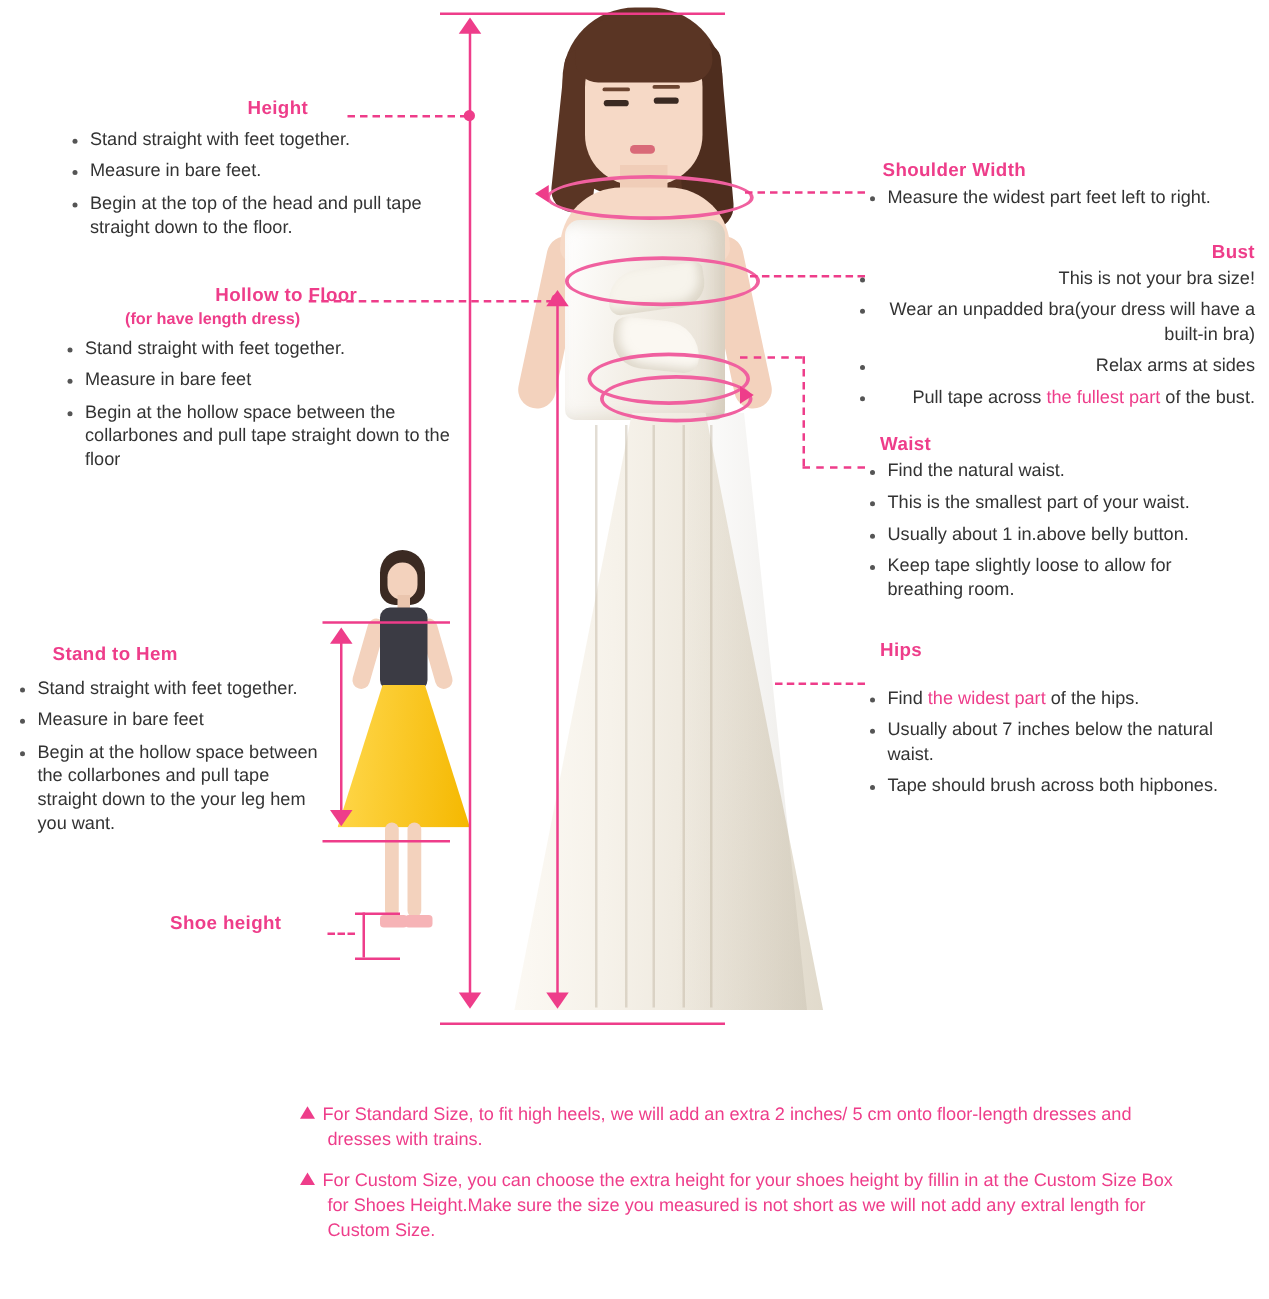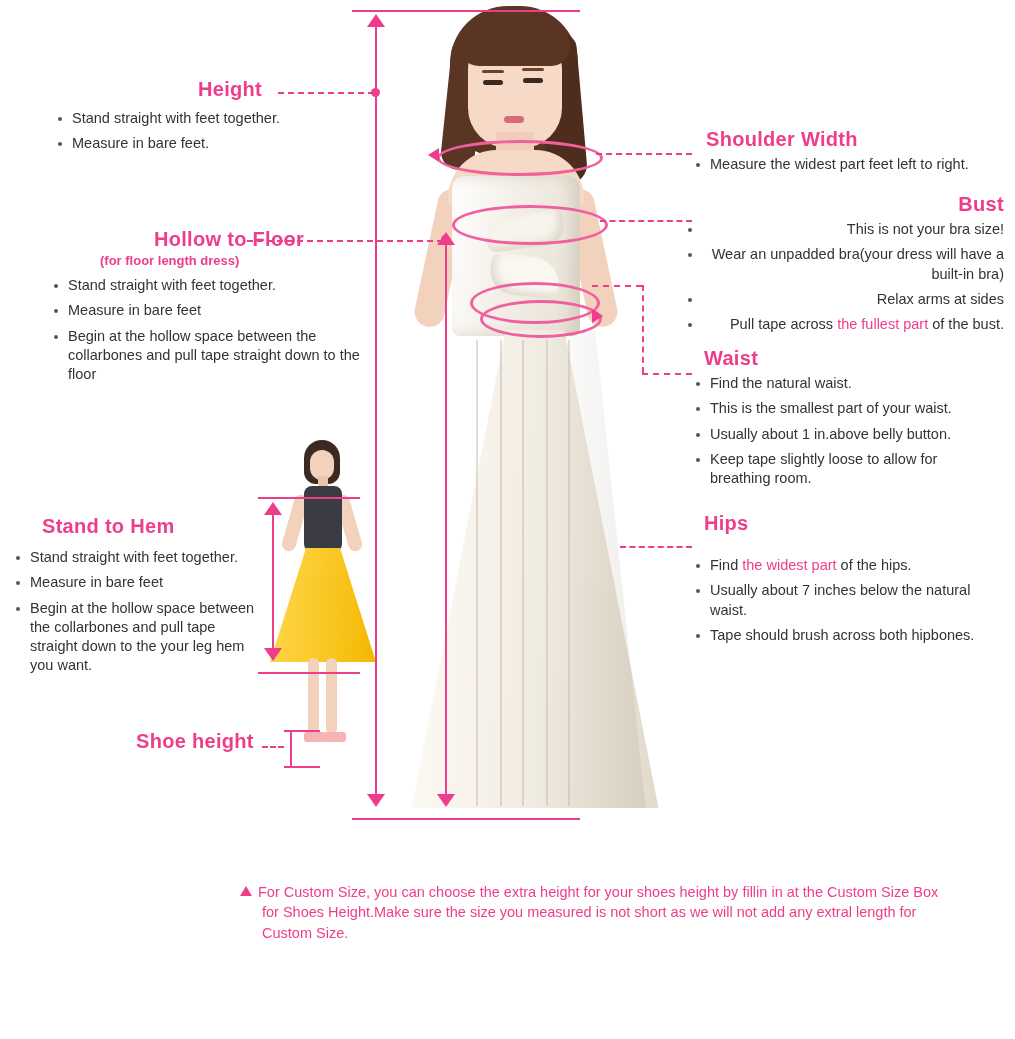--- a/index.html
+++ b/index.html
@@ -16,21 +16,21 @@
     height: 1039px;
     background: #ffffff;
     overflow: hidden;
   }
   .abs { position: absolute; }
 
   
   .heading {
     color: #ee3d8a;
     font-weight: bold;
-    font-size: 20px;
+    font-size: 15px;
     letter-spacing: .3px;
     white-space: nowrap;
   }
   .subheading {
     color: #ee3d8a;
     font-weight: bold;
     font-size: 13px;
     white-space: nowrap;
   }
 
@@ -302,26 +302,27 @@
   <div class="abs hline" style="left:284px;top:730px;width:36px;"></div>
   <div class="abs hline" style="left:284px;top:766px;width:36px;"></div>
   <div class="abs vline" style="left:290px;top:730px;height:36px;"></div>
   <div class="abs dash-h" style="left:262px;top:746px;width:22px;"></div>
 
   <div class="abs" style="left:56px;top:78px;width:312px;">
     <div class="heading" style="margin-left:142px;">Height</div>
     <ul class="bl" style="margin-top:8px;">
       <li>Stand straight with feet together.</li>
       <li>Measure in bare feet.</li>
+      <li>Begin at the top of the head and pull tape straight down to the floor.</li>
     </ul>
   </div>
 
   <div class="abs" style="left:44px;top:228px;width:330px;">
     <div class="heading" style="margin-left:40px;text-align:center;">Hollow to Floor</div>
-    <div class="subheading" style="margin-left:56px;margin-top:2px;">(for floor length dress)</div>
+    <div class="subheading" style="margin-left:56px;margin-top:2px;">(for have length dress)</div>
     <ul class="bl" style="margin-top:8px;margin-left:8px;">
       <li>Stand straight with feet together.</li>
       <li>Measure in bare feet</li>
       <li>Begin at the hollow space between the collarbones and pull tape straight down to the floor</li>
     </ul>
   </div>
 
   <div class="abs" style="left:14px;top:515px;width:250px;">
     <div class="heading" style="margin-left:28px;">Stand to Hem</div>
     <ul class="bl" style="margin-top:10px;">
@@ -363,18 +364,21 @@
   <div class="abs" style="left:694px;top:512px;width:310px;">
     <div class="heading" style="margin-left:10px;">Hips</div>
     <ul class="bl" style="margin-top:21px;">
       <li>Find <span class="hl">the widest part</span> of the hips.</li>
       <li>Usually about 7 inches below the natural waist.</li>
       <li>Tape should brush across both hipbones.</li>
     </ul>
   </div>
 
   <div class="abs" style="left:240px;top:882px;width:700px;">
+    <div class="note" style="margin-bottom:12px;padding-left:22px;text-indent:-22px;">
+      <span class="tri"></span><span>For Standard Size, to fit high heels, we will add an extra 2 inches/ 5  cm onto floor-length dresses and dresses with trains.</span>
+    </div>
     <div class="note" style="padding-left:22px;text-indent:-22px;">
       <span class="tri"></span><span>For Custom Size, you can choose the extra height for your shoes height by fillin in at the Custom Size Box for Shoes Height.Make sure the size you measured is not short as we will not add any extral length for Custom Size.</span>
     </div>
   </div>
 
 </div>
 
 </body></html>

